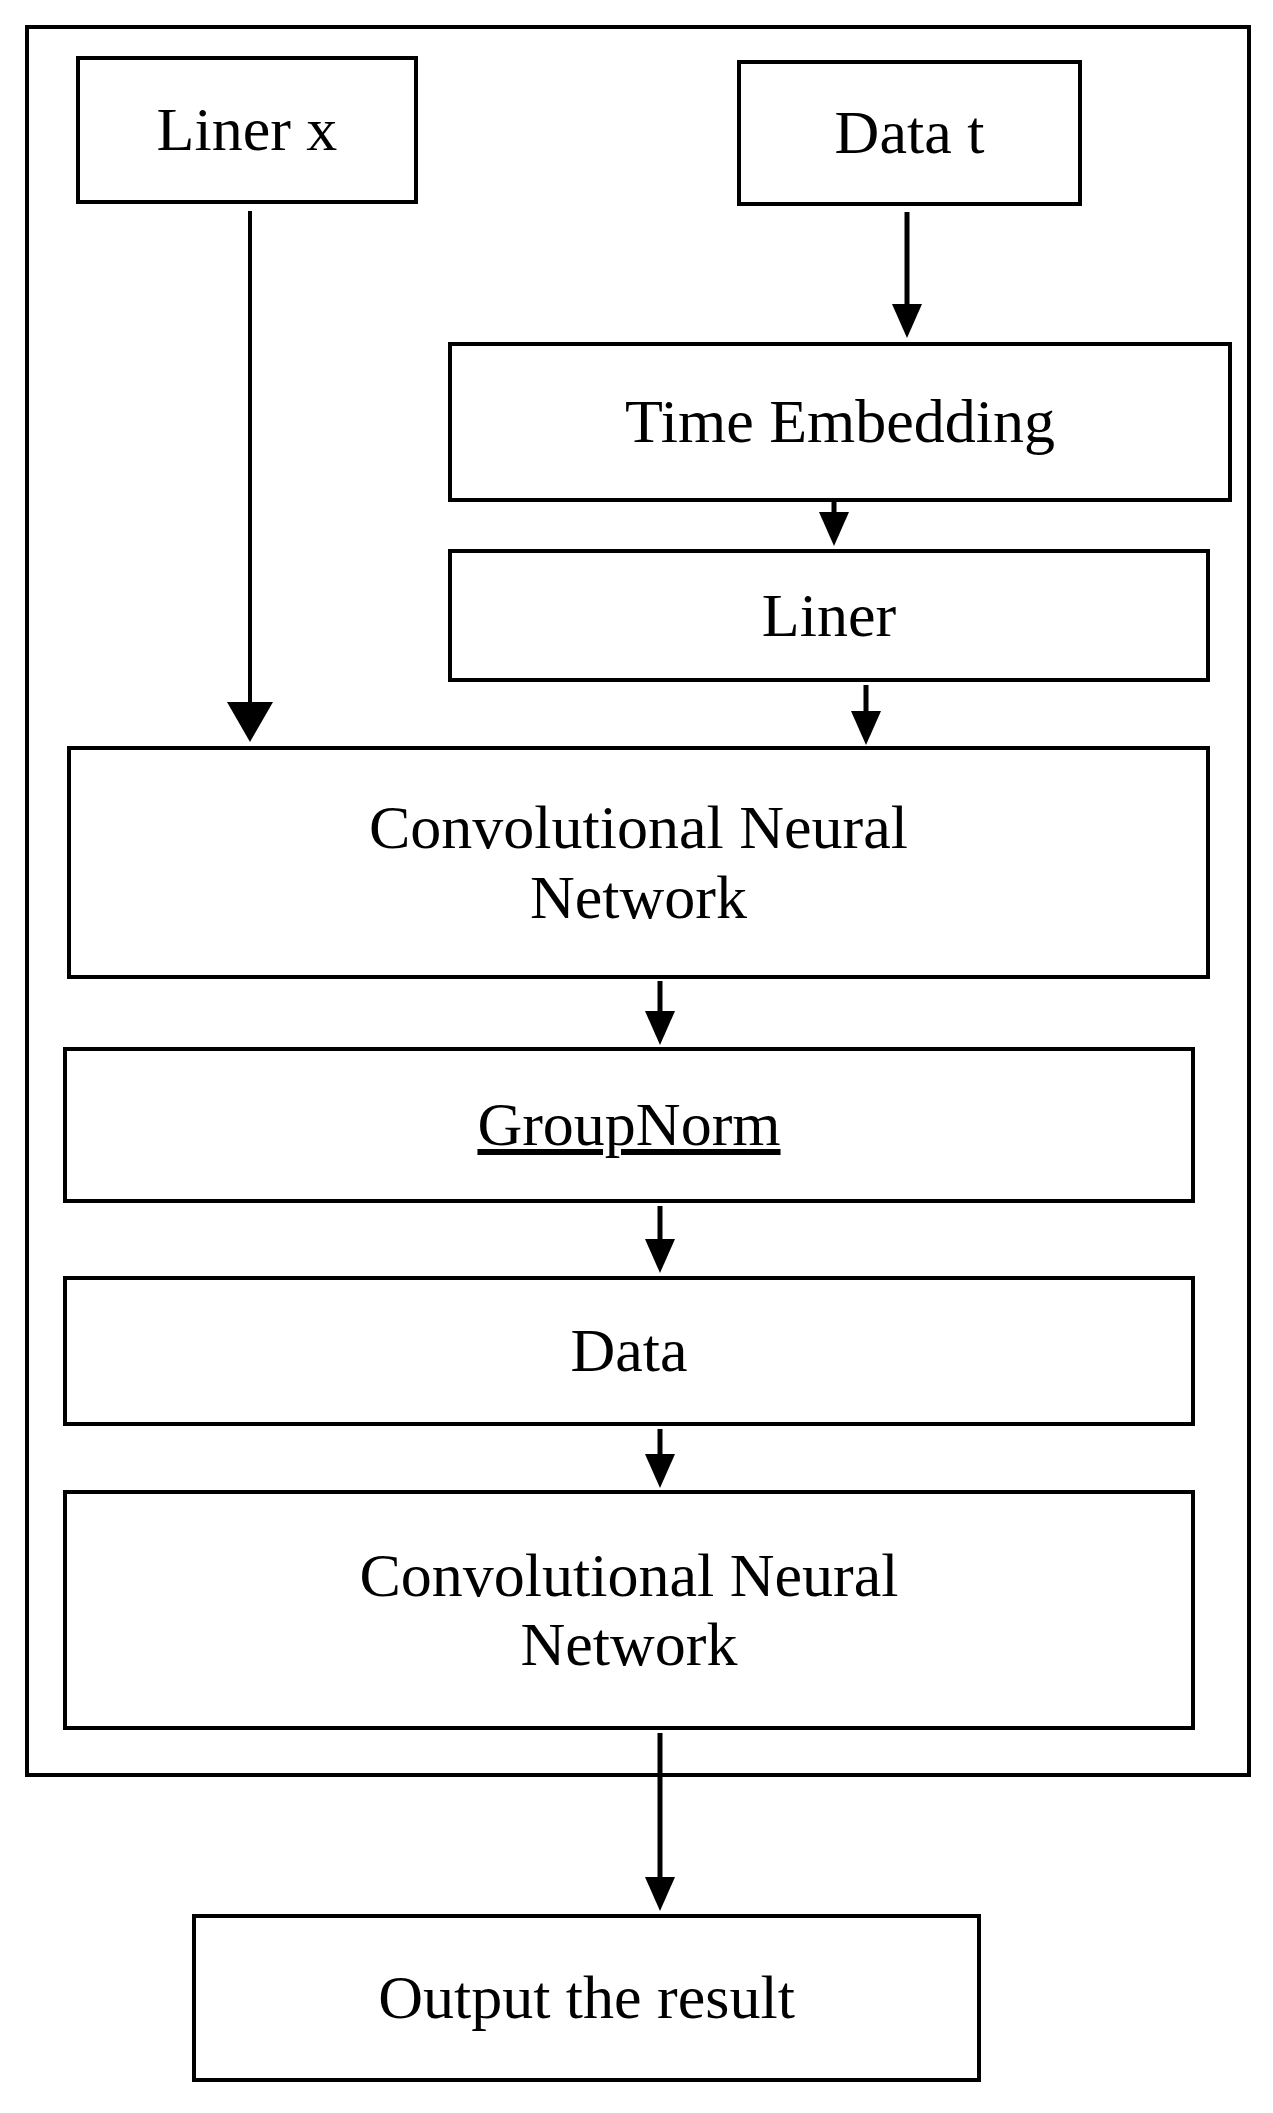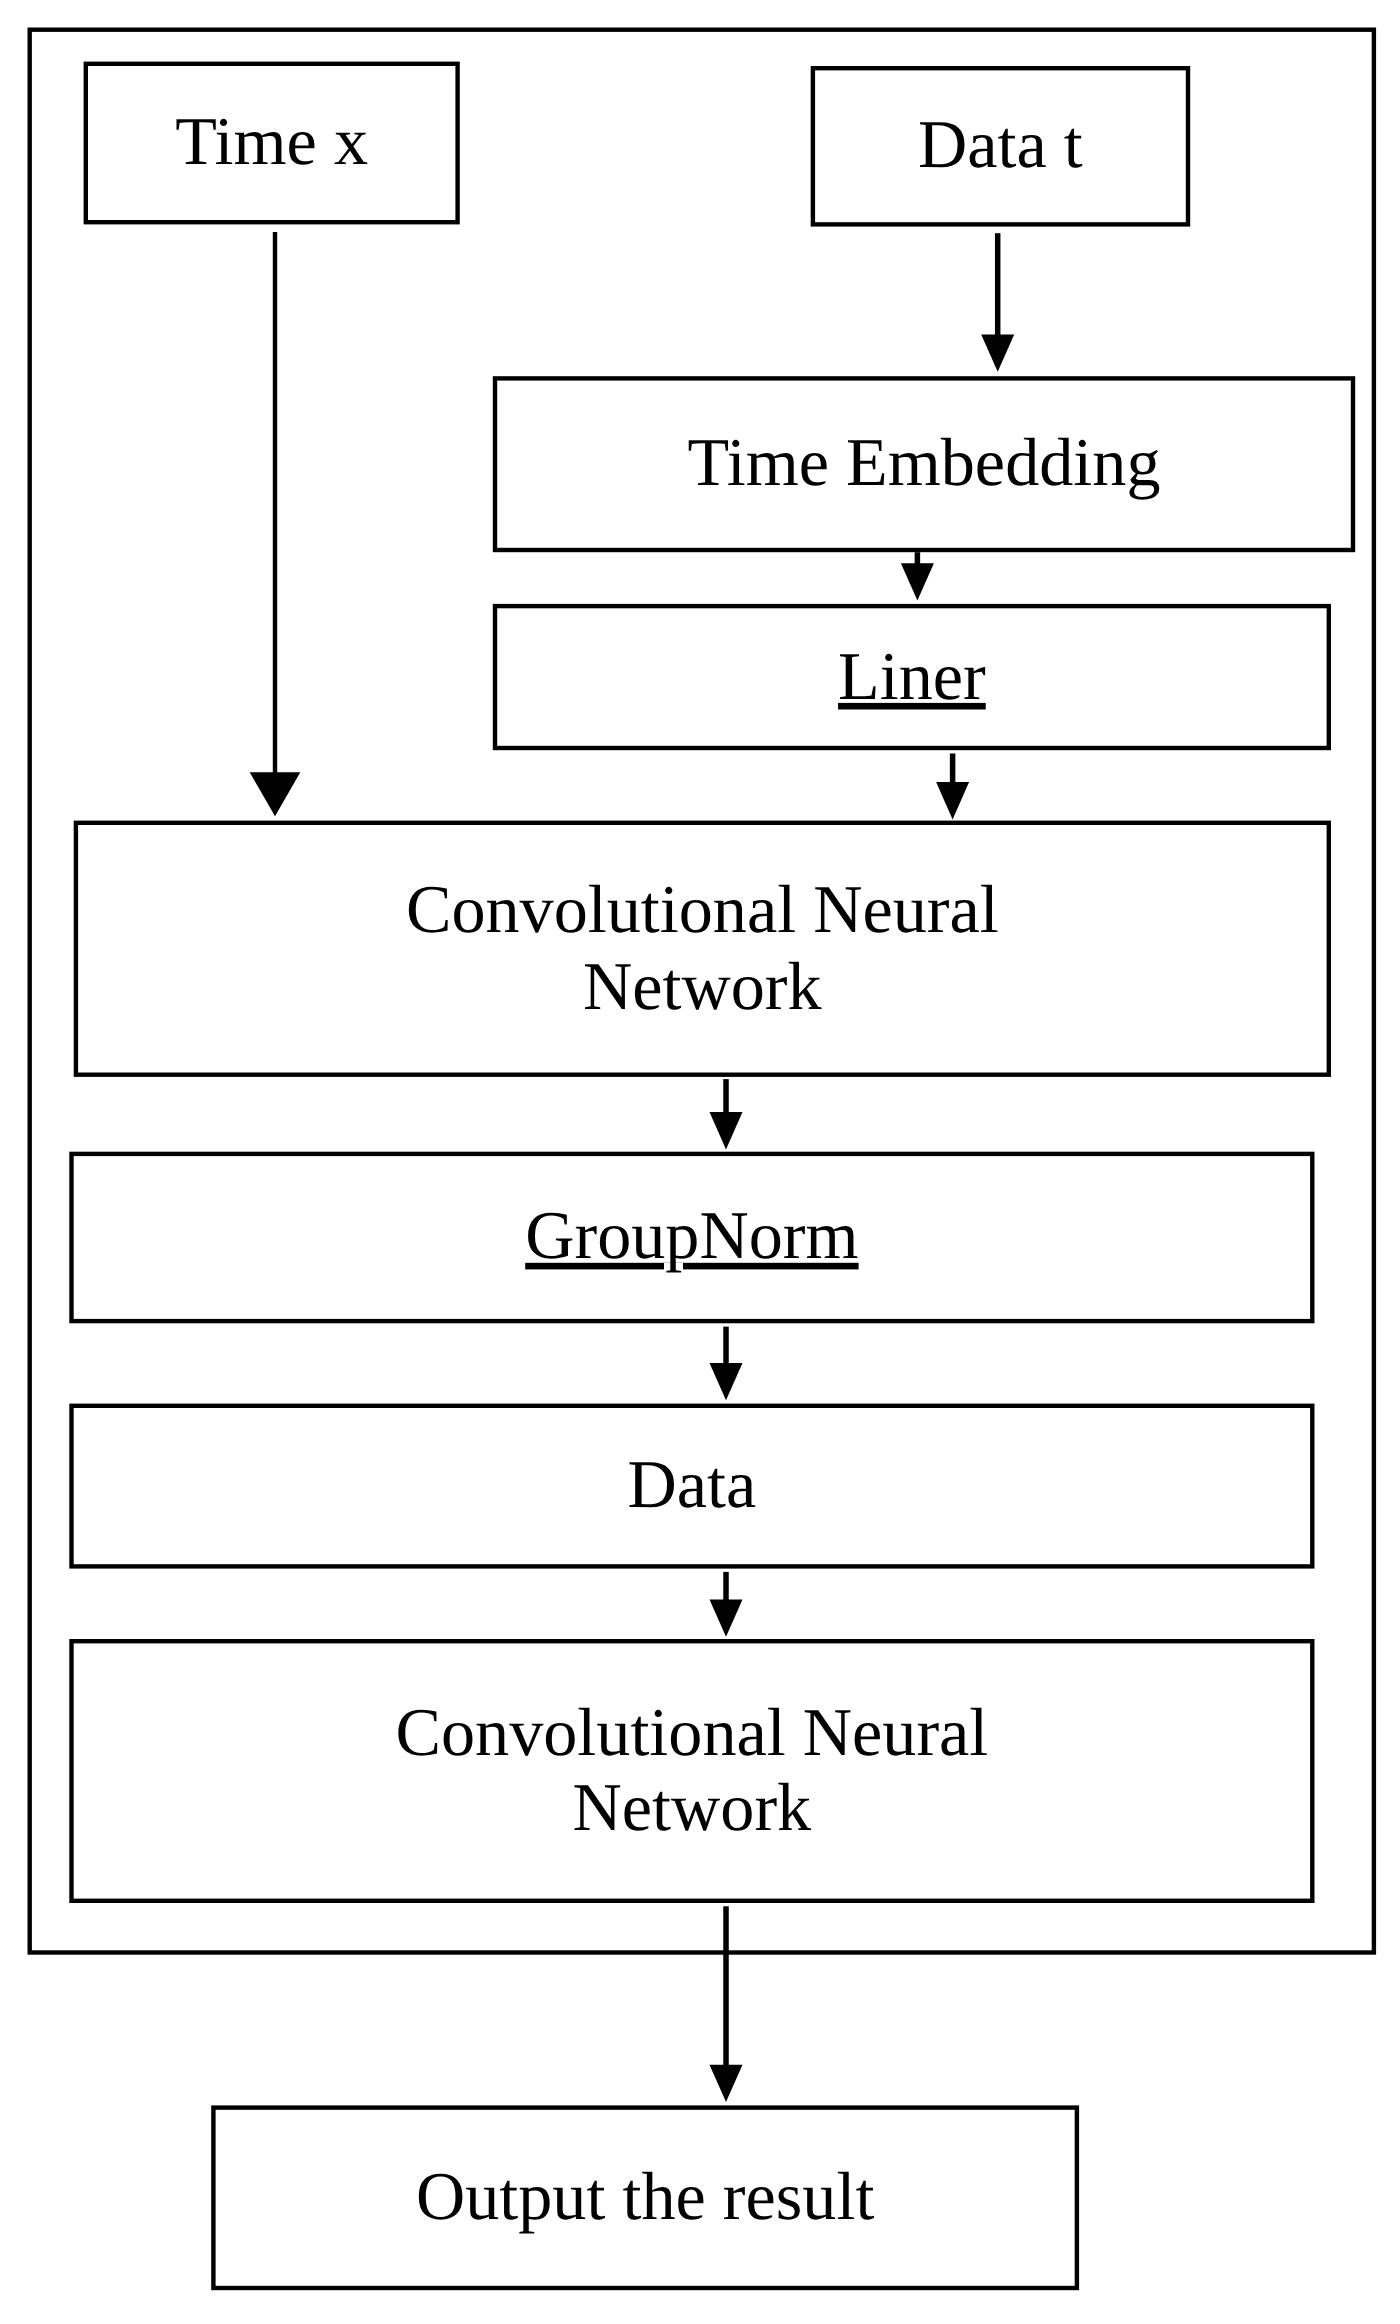--- a/index.html
+++ b/index.html
@@ -86,29 +86,29 @@
       <g>
         <line x1="660" y1="1733" x2="660" y2="1883" stroke="#000000" stroke-width="5"></line>
         <polygon points="645,1877 675,1877 660,1911" fill="#000000"></polygon>
       </g>
     </svg>
 
   <div class="outer-group" style="left: 25px; top: 25px; width: 1226px; height: 1752px; border-color: rgb(0, 0, 0);"></div>
 
   <div id="nodes-layer">
       <div class="node-box" style="left: 76px; top: 56px; width: 342px; height: 148px; border-color: rgb(0, 0, 0);">
-        <div class="node-label size-lg">Time x</div>
+        <div class="node-label size-lg">Liner x</div>
       </div>
       <div class="node-box" style="left: 737px; top: 60px; width: 345px; height: 146px; border-color: rgb(0, 0, 0);">
         <div class="node-label size-lg">Data t</div>
       </div>
       <div class="node-box" style="left: 448px; top: 342px; width: 784px; height: 160px; border-color: rgb(0, 0, 0);">
         <div class="node-label size-lg">Time Embedding</div>
       </div>
-      <div class="node-box" style="left: 448px; top: 549px; width: 762px; height: 133px; border-color: rgb(0, 0, 0); text-decoration: underline;">
+      <div class="node-box" style="left: 448px; top: 549px; width: 762px; height: 133px; border-color: rgb(0, 0, 0);">
         <div class="node-label size-lg">Liner</div>
       </div>
       <div class="node-box" style="left: 67px; top: 746px; width: 1143px; height: 233px; border-color: rgb(0, 0, 0);">
         <div class="node-label size-lg">Convolutional Neural
 Network</div>
       </div>
       <div class="node-box" style="left: 63px; top: 1047px; width: 1132px; height: 156px; border-color: rgb(0, 0, 0); text-decoration: underline;">
         <div class="node-label size-lg">GroupNorm</div>
       </div>
       <div class="node-box" style="left: 63px; top: 1276px; width: 1132px; height: 150px; border-color: rgb(0, 0, 0);">

